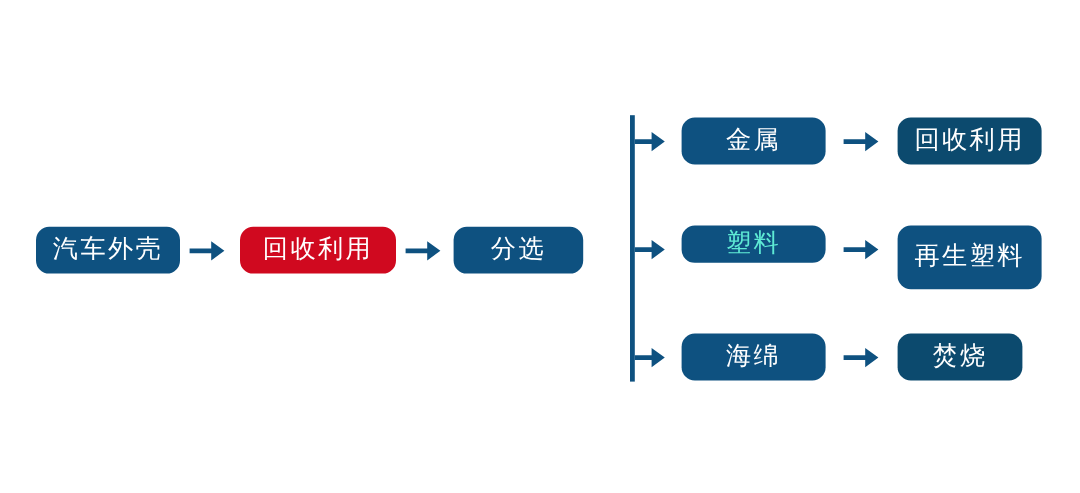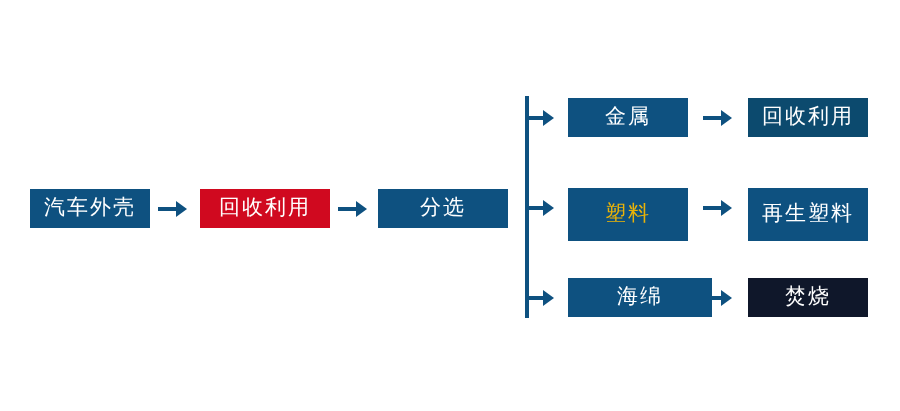--- a/index.html
+++ b/index.html
@@ -28,20 +28,21 @@
     align-items: center;
     justify-content: center;
     color: #ffffff;
     font-size: 21px;
     letter-spacing: 2px;
     line-height: 1;
     white-space: nowrap;
     box-sizing: border-box;
     font-weight: 400;
     padding-bottom: 3px;
+    border-radius: 11px;
   }
   .node.blue { background: #0e5180; }
   .node.red  { background: #d0091f; }
 
   
   .arrow {
     position: absolute;
     width: 34px;
     height: 40px;
     display: flex;
@@ -79,21 +80,21 @@
   </div>
 
   <div class="node red" style="left: 200px; top: 189px; width: 130px; height: 39px; background: rgb(208, 9, 31); color: rgb(255, 255, 255);">回收利用</div>
 
   <div class="arrow" style="left: 336px; top: 189px;">
     <svg width="30" height="18" viewBox="0 0 30 18">
       <path d="M0 7 L18 7 L18 1 L29 9 L18 17 L18 11 L0 11 Z" fill="#0e5180"></path>
     </svg>
   </div>
 
-  <div class="node blue" style="left: 378px; top: 189px; width: 130px; height: 39px; background: rgb(14, 81, 128); color: rgb(255, 255, 255);">分选</div>
+  <div class="node blue" style="left: 378px; top: 189px; width: 108px; height: 39px; background: rgb(14, 81, 128); color: rgb(255, 255, 255);">分选</div>
 
   <div class="splitter" style="left: 525px; top: 96px; width: 4px; height: 222px; background: rgb(14, 81, 128);"></div>
 
   <div class="branch-arrow" style="left: 529px; top: 105px;">
     <svg width="26" height="18" viewBox="0 0 26 18">
       <path d="M0 7 L14 7 L14 1 L25 9 L14 17 L14 11 L0 11 Z" fill="#0e5180"></path>
     </svg>
   </div>
 
   <div class="node blue" style="left: 568px; top: 98px; width: 120px; height: 39px; background: rgb(14, 81, 128); color: rgb(255, 255, 255);">金属</div>
@@ -105,39 +106,39 @@
   </div>
 
   <div class="node blue" style="left: 748px; top: 98px; width: 120px; height: 39px; background: #0c4a6e; color: rgb(255, 255, 255);">回收利用</div>
 
   <div class="branch-arrow" style="left: 529px; top: 195px;">
     <svg width="26" height="18" viewBox="0 0 26 18">
       <path d="M0 7 L14 7 L14 1 L25 9 L14 17 L14 11 L0 11 Z" fill="#0e5180"></path>
     </svg>
   </div>
 
-  <div class="node blue" style="left: 568px; top: 188px; width: 120px; height: 53px; background: rgb(14, 81, 128); color: #eab308;">塑料</div>
+  <div class="node blue" style="left: 568px; top: 188px; width: 120px; height: 31px; background: rgb(14, 81, 128); color: #5eead4;">塑料</div>
 
   <div class="arrow" style="left: 701px; top: 188px;">
     <svg width="30" height="18" viewBox="0 0 30 18">
       <path d="M0 7 L18 7 L18 1 L29 9 L18 17 L18 11 L0 11 Z" fill="#0e5180"></path>
     </svg>
   </div>
 
   <div class="node blue" style="left: 748px; top: 188px; width: 120px; height: 53px; background: rgb(14, 81, 128); color: rgb(255, 255, 255);">再生塑料</div>
 
   <div class="branch-arrow" style="left: 529px; top: 285px;">
     <svg width="26" height="18" viewBox="0 0 26 18">
       <path d="M0 7 L14 7 L14 1 L25 9 L14 17 L14 11 L0 11 Z" fill="#0e5180"></path>
     </svg>
   </div>
 
-  <div class="node blue" style="left: 568px; top: 278px; width: 144px; height: 39px; background: rgb(14, 81, 128); color: rgb(255, 255, 255);">海绵</div>
+  <div class="node blue" style="left: 568px; top: 278px; width: 120px; height: 39px; background: rgb(14, 81, 128); color: rgb(255, 255, 255);">海绵</div>
 
   <div class="arrow" style="left: 701px; top: 278px;">
     <svg width="30" height="18" viewBox="0 0 30 18">
       <path d="M0 7 L18 7 L18 1 L29 9 L18 17 L18 11 L0 11 Z" fill="#0e5180"></path>
     </svg>
   </div>
 
-  <div class="node blue" style="left: 748px; top: 278px; width: 120px; height: 39px; background: #0f172a; color: rgb(255, 255, 255);">焚烧</div>
+  <div class="node blue" style="left: 748px; top: 278px; width: 104px; height: 39px; background: #0c4a6e; color: rgb(255, 255, 255);">焚烧</div>
 
 </div>
 
 </body></html>

